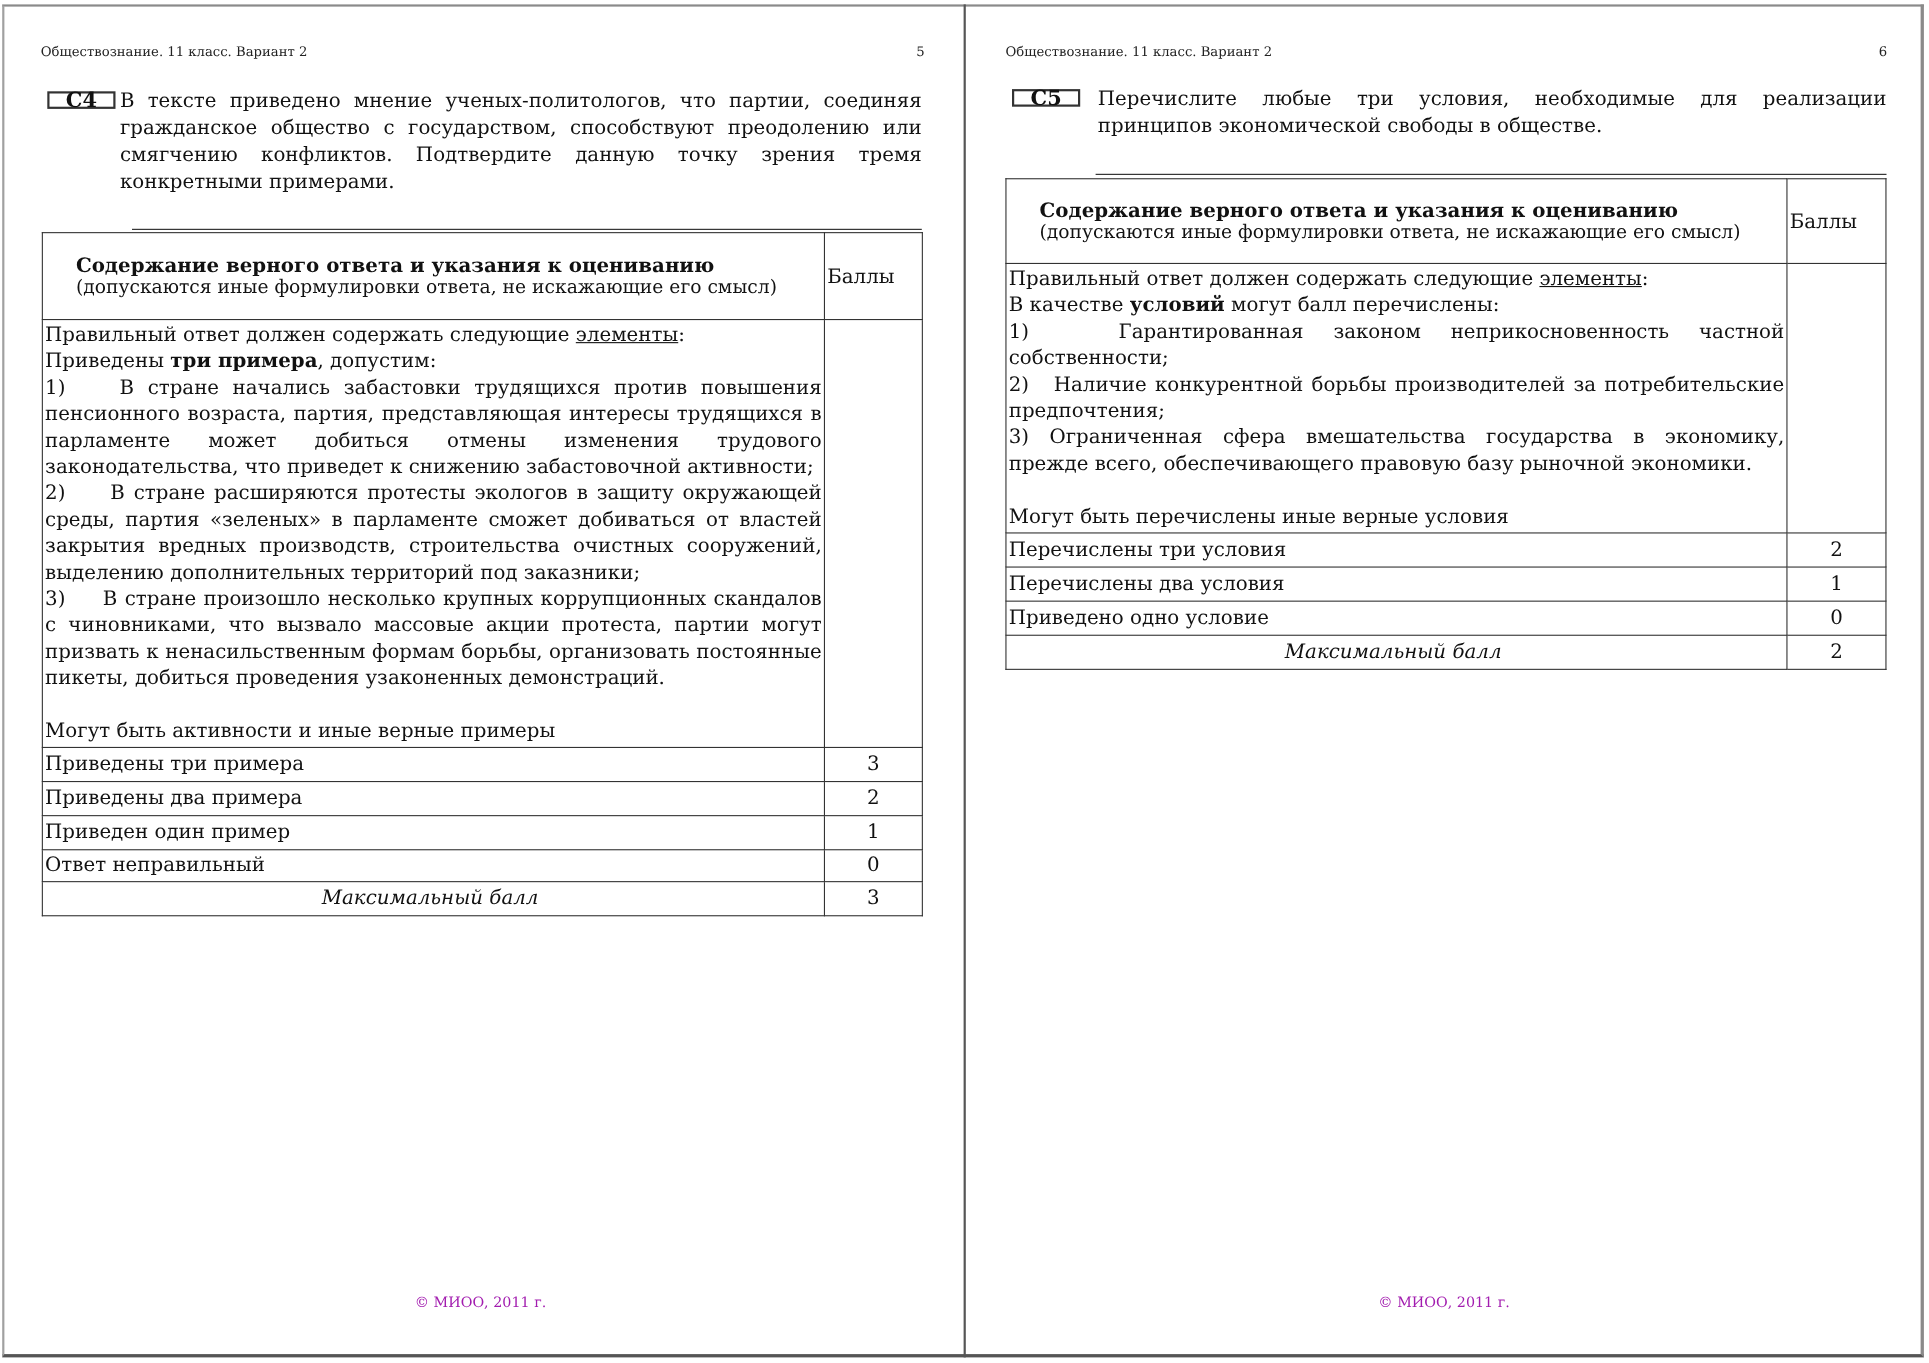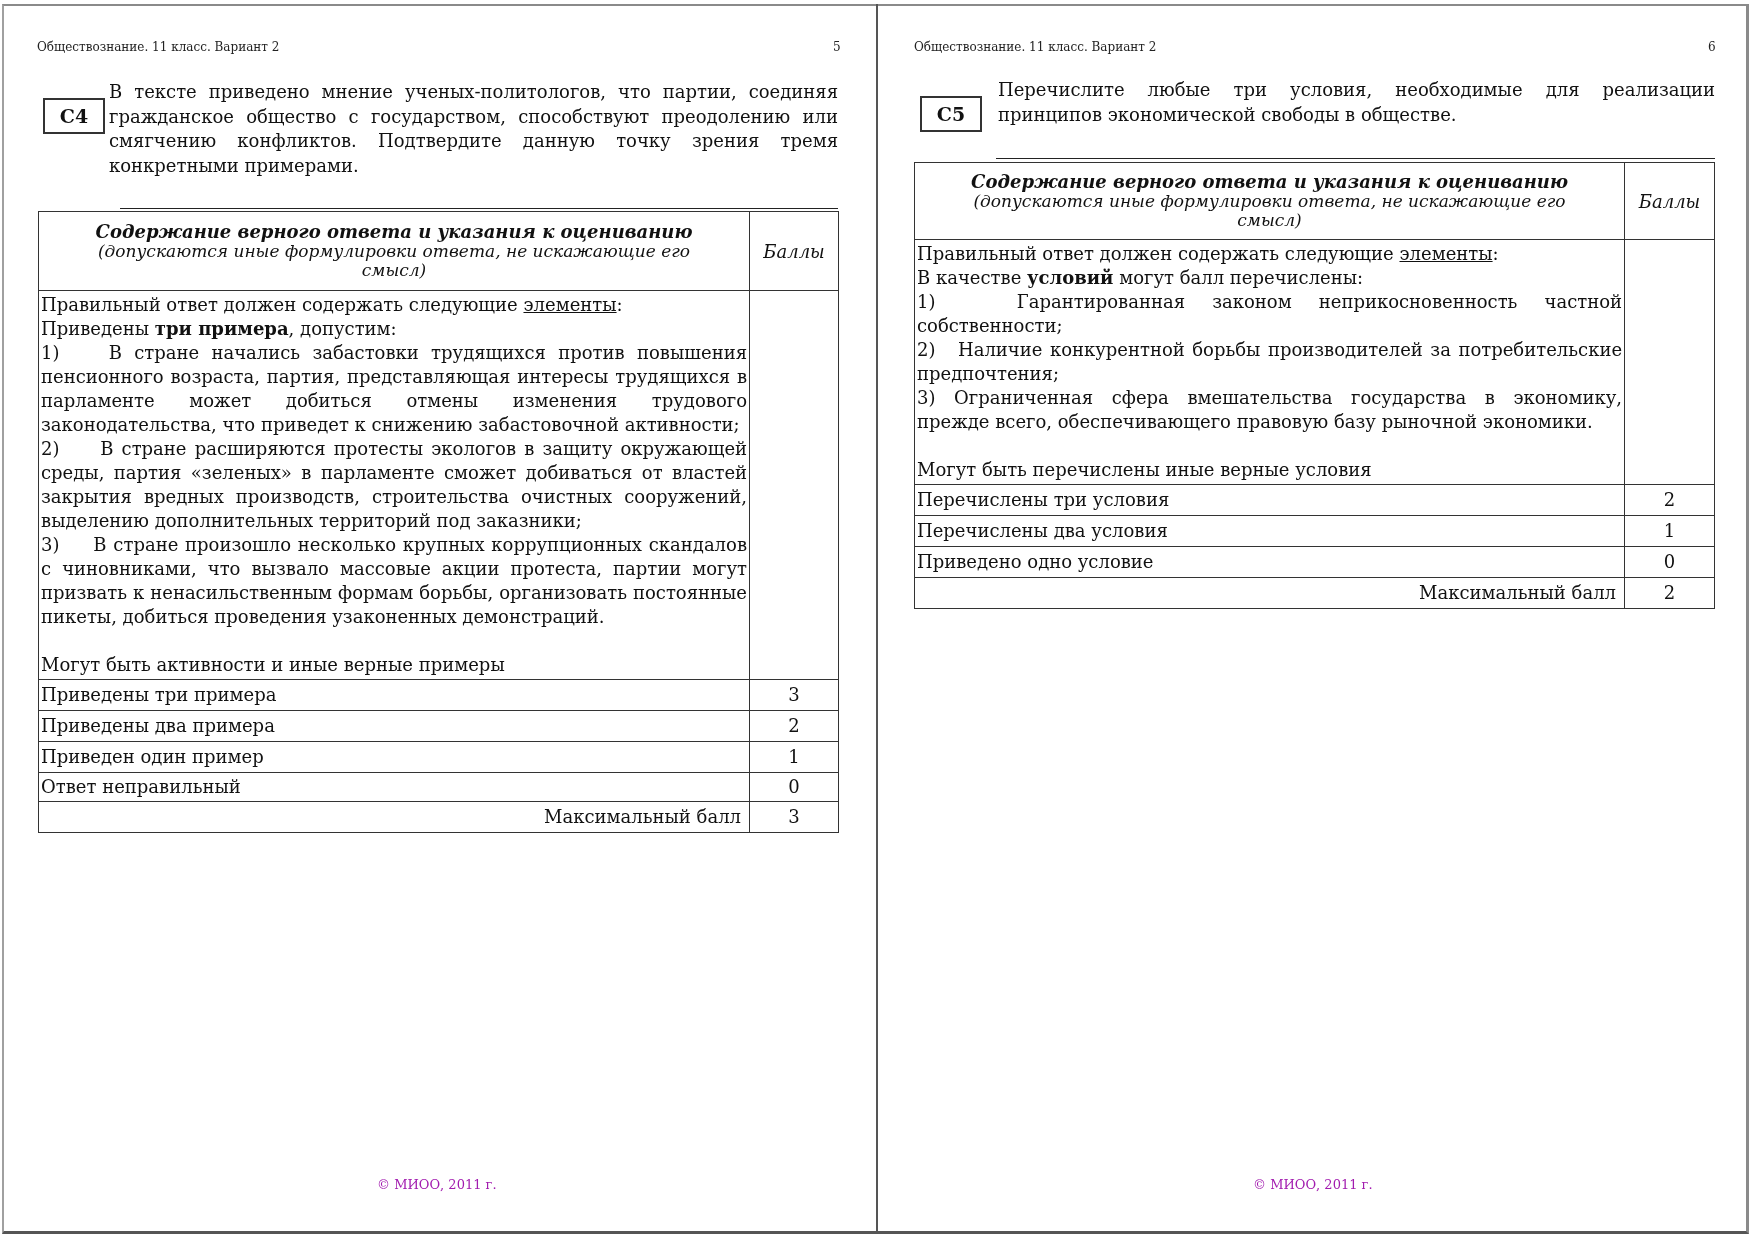--- a/index.html
+++ b/index.html
@@ -8,38 +8,38 @@
   .frame { position: absolute; left: 2px; top: 4px; width: 1747px; height: 1230px;
            border-top: 2px solid #8a8a8a; border-left: 2px solid #a0a0a0;
            border-bottom: 3px solid #555; border-right: 3px solid #8a8a8a; box-sizing: border-box; }
   .divider { position: absolute; left: 876px; top: 4px; width: 2px; height: 1230px; background: #555; }
   .page { position: absolute; top: 0; height: 1239px; }
   .page-left { left: 0; width: 876px; }
   .page-right { left: 878px; width: 876px; }
   .running-head { position: absolute; top: 40px; font-size: 12px; color: #222; }
   .page-num { position: absolute; top: 40px; font-size: 12px; color: #222; }
   .task { position: absolute; display: flex; align-items: flex-start; }
-  .task-code { flex: 0 0 auto; width: 62px; height: 36px; border: 2px solid #333; box-sizing: border-box;
+  .task-code { flex: 0 0 auto; width: 62px; height: 16px; border: 2px solid #333; box-sizing: border-box;
                font-weight: bold; font-size: 19px; display: flex; align-items: center; justify-content: center;
-               margin-top: 18px; }
+               margin-top: 3px; }
   .task-text { margin-left: 4px; font-size: 18px; line-height: 24.5px; text-align: justify; }
   .rule-line { position: absolute; height: 1px; background: #222; }
   table.key { position: absolute; border-collapse: collapse; font-size: 18px; }
   table.key td, table.key th { border: 1.5px solid #333; padding: 0 2px; vertical-align: top; }
-  table.key th { font-weight: normal; text-align: center; vertical-align: middle; font-style: italic; }
+  table.key th { font-weight: normal; text-align: left; vertical-align: middle; }
   .th-title { font-weight: bold; font-size: 18px; line-height: 20px; }
   .th-sub { font-size: 17px; line-height: 19px; }
   .th-score { font-weight: bold; font-size: 18px; }
   .body-cell p { margin: 0; line-height: 24px; text-align: justify; }
   .body-cell .gap { height: 24px; }
   .u { text-decoration: underline; }
   .b { font-weight: bold; }
   .row-label { line-height: 30px; }
   .score { text-align: center !important; line-height: 30px; }
-  .max-label { text-align: right; line-height: 30px; padding-right: 8px !important; }
+  .max-label { text-align: center; font-style: italic; line-height: 30px; padding-right: 8px !important; }
   .footer { position: absolute; top: 1177px; font-size: 13px; color: #a21caf; }
 </style>
 </head>
 <body>
 
 <div class="frame"></div>
 <div class="divider"></div>
 
 <section class="page page-left">
   <div class="running-head" style="left:37px;">Обществознание. 11 класс. Вариант 2</div>

